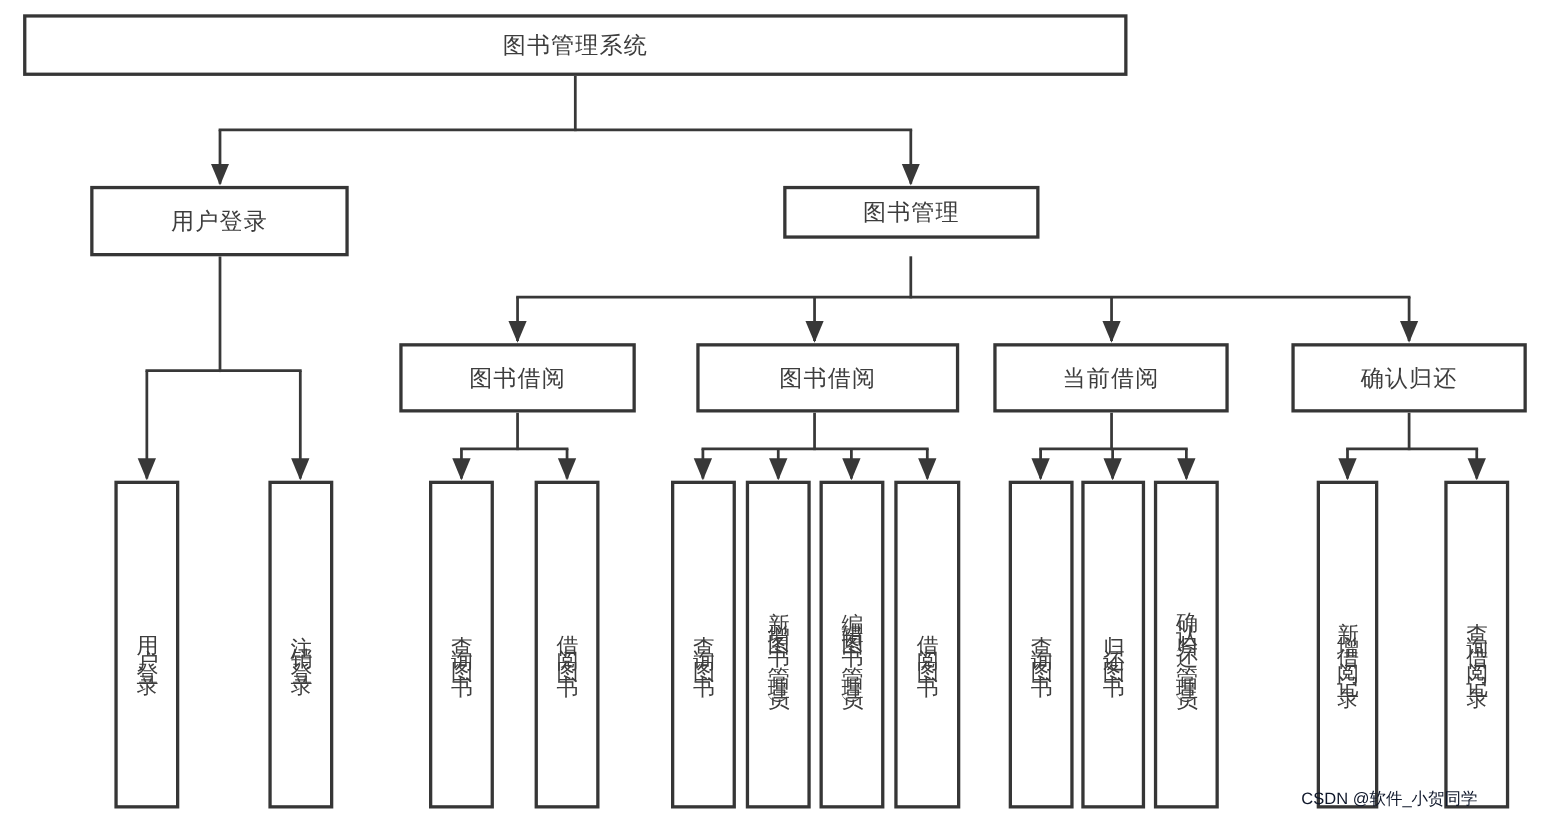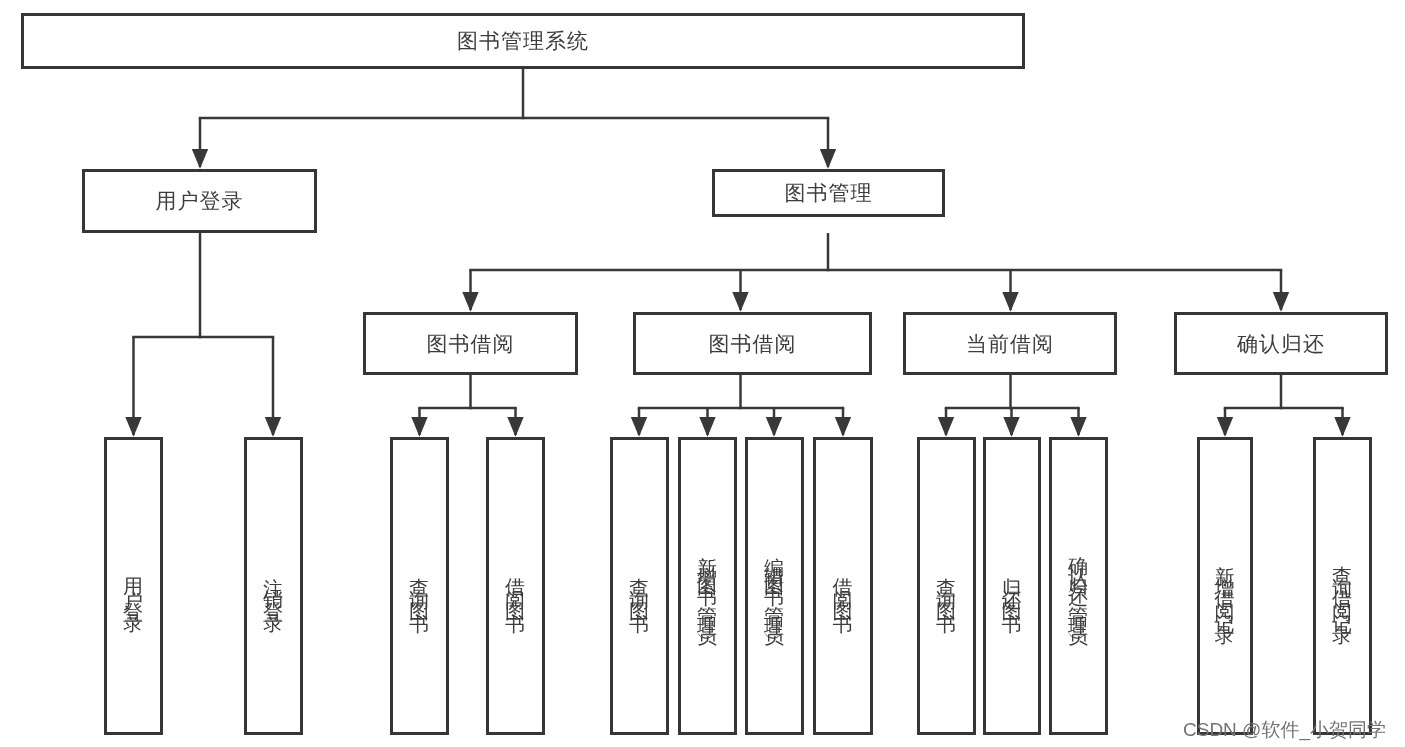--- a/index.html
+++ b/index.html
@@ -36,22 +36,22 @@
     text-orientation: mixed;
     font-size: 20px;
     letter-spacing: 12px;
     line-height: 1;
   }
   .leaf.long span { letter-spacing: 10px; }
   .watermark {
     position: absolute;
     left: 1183px;
     top: 717px;
-    font-size: 19px;
-    color: #737373;
+    font-size: 15px;
+    color: #0f172a;
     white-space: nowrap;
     z-index: 5;
   }
 </style>
 </head>
 <body>
 
 <div class="canvas">
 
   <svg class="connectors" width="1405" height="747" viewBox="0 0 1405 747">

